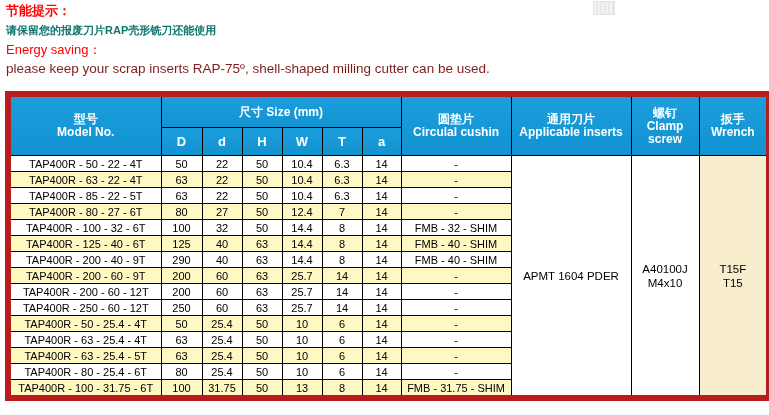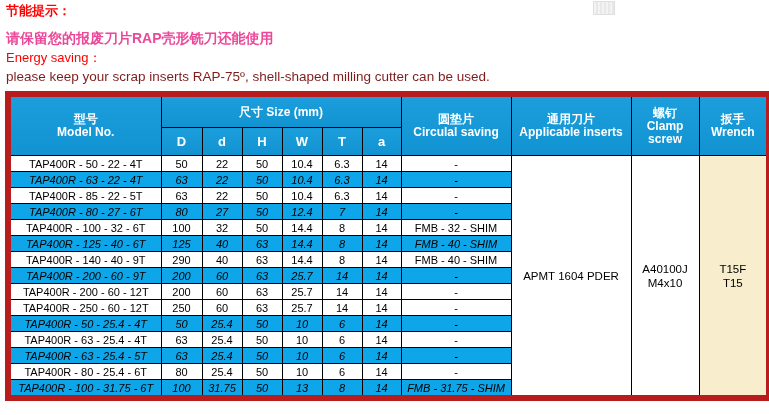--- a/index.html
+++ b/index.html
@@ -8,21 +8,21 @@
     background: #ffffff;
     font-family: "Liberation Sans", "DejaVu Sans", sans-serif;
     overflow: hidden;
   }
   .page { position: relative; width: 618px; height: 415px; }
 
   
   .note { position: absolute; top: 2px; left: 6px; }
   .note-line { white-space: nowrap; }
   .cn-title { color: #ff0000; font-weight: bold; font-size: 13px; line-height: 18px; }
-  .cn-body  { color: #ec4899; font-weight: bold; font-size: 14px; line-height: 20px; margin-top: 8px; }
+  .cn-body  { color: #0f766e; font-weight: bold; font-size: 11px; line-height: 20px; }
   .en-title { color: #ff0000; font-size: 13px; line-height: 19px; }
   .en-body  { color: #7f1d1d; font-size: 13.5px; line-height: 19px; }
 
   
   .artifact {
     position: absolute; left: 593px; top: 1px;
     width: 20px; height: 12px;
     border: 1px solid #d8d8d8;
     background: repeating-linear-gradient(90deg, #f1f1f1 0 2px, #e3e3e3 2px 4px);
     opacity: 0.8;
@@ -51,21 +51,21 @@
     line-height: 13px;
   }
   .spec thead tr.hrow1 th { height: 30px; }
   .spec thead tr.hrow2 th { height: 27px; font-size: 13px; }
   .spec tbody td {
     font-size: 11px;
     height: 15px;
     color: #000;
     background: #ffffff;
   }
-  .spec tbody tr.shade td { background: #0ea5e9; font-style: italic; }
+  .spec tbody tr.shade td { background: #fef9c3; }
   .spec tbody td.merged { background: #ffffff !important; font-size: 11.5px; line-height: 14px; }
   .spec tbody td.merged.shade-cell { background: #f8edcd !important; }
 </style>
 </head>
 <body>
 
 <div class="page">
 
   <div class="note">
     <div class="note-line cn-title">节能提示：</div>
@@ -92,21 +92,21 @@
     </colgroup>
     <thead>
       <tr class="hrow1">
         <th rowspan="2">
           <span>型号</span><br>
           <span>Model No.</span>
         </th>
         <th colspan="6">尺寸 Size (mm)</th>
         <th rowspan="2">
           <span>圆垫片</span><br>
-          <span>Circulal saving</span>
+          <span>Circulal cushin</span>
         </th>
         <th rowspan="2">
           <span>通用刀片</span><br>
           <span>Applicable inserts</span>
         </th>
         <th rowspan="2">
           <span>螺钉</span><br>
           <span>Clamp</span><br>
           <span>screw</span>
         </th>
@@ -182,21 +182,21 @@
           <td>TAP400R - 125 - 40 - 6T</td>
           <td>125</td>
           <td>40</td>
           <td>63</td>
           <td>14.4</td>
           <td>8</td>
           <td>14</td>
           <td>FMB - 40 - SHIM</td>
         </tr>
         <tr>
-          <td>TAP400R - 140 - 40 - 9T</td>
+          <td>TAP400R - 200 - 40 - 9T</td>
           <td>290</td>
           <td>40</td>
           <td>63</td>
           <td>14.4</td>
           <td>8</td>
           <td>14</td>
           <td>FMB - 40 - SHIM</td>
         </tr>
         <tr class="shade">
           <td>TAP400R - 200 - 60 - 9T</td>

